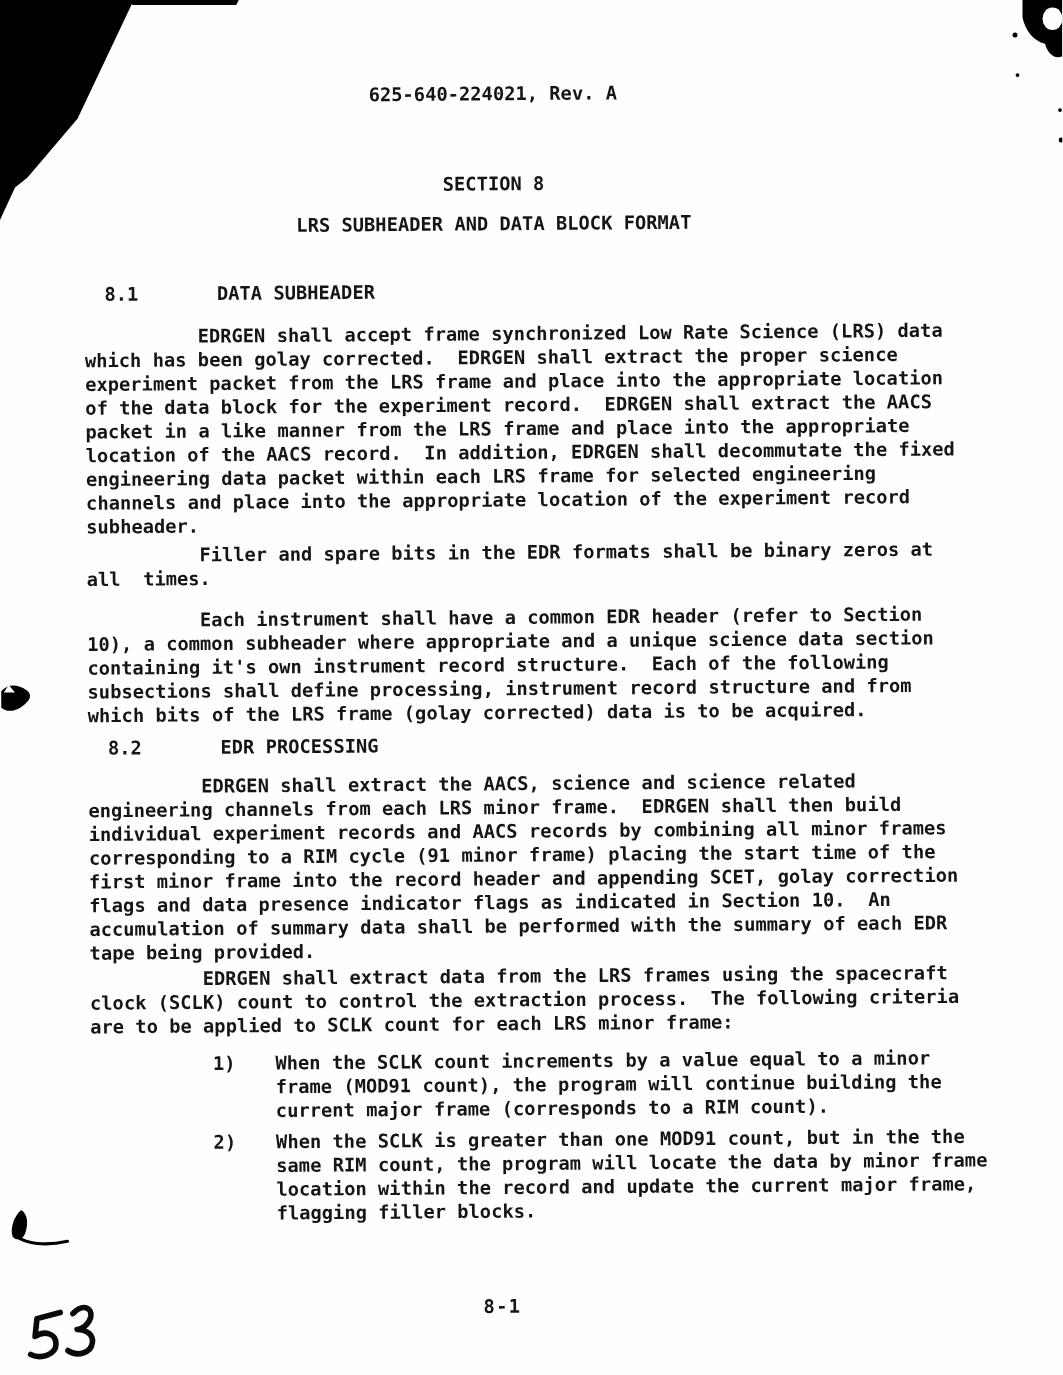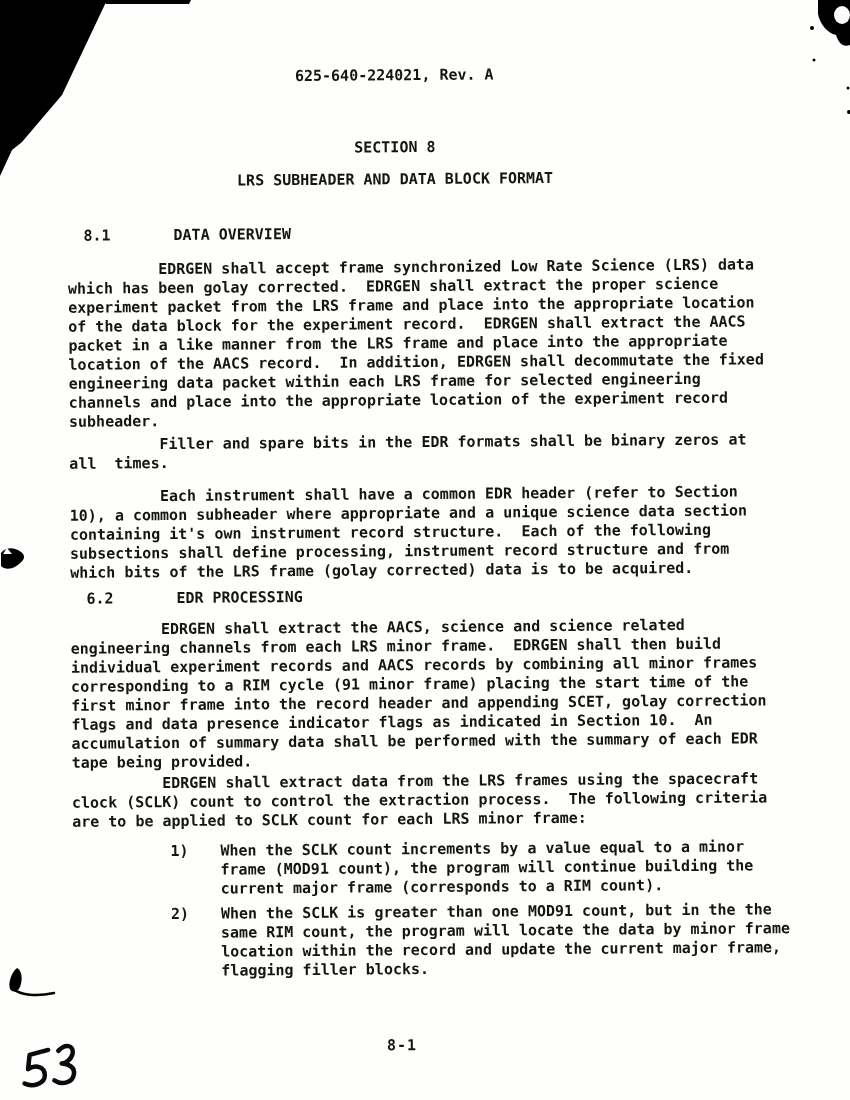--- a/index.html
+++ b/index.html
@@ -38,21 +38,21 @@
 <div class="page">
 
   <div class="block centered" style="top:66px">625-640-224021, Rev. A</div>
 
   <div class="block centered" style="top:138px">SECTION 8</div>
 
   <div class="block centered" style="top:170px">LRS SUBHEADER AND DATA BLOCK FORMAT</div>
 
   <div class="block flow heading" style="top:224px">
     <span class="h-num">8.1</span>
-    <span class="h-title">DATA OVERVIEW</span>
+    <span class="h-title">DATA SUBHEADER</span>
   </div>
 
   <div class="block flow para" style="top:258px">          EDRGEN shall accept frame synchronized Low Rate Science (LRS) data
 which has been golay corrected.  EDRGEN shall extract the proper science
 experiment packet from the LRS frame and place into the appropriate location
 of the data block for the experiment record.  EDRGEN shall extract the AACS
 packet in a like manner from the LRS frame and place into the appropriate
 location of the AACS record.  In addition, EDRGEN shall decommutate the fixed
 engineering data packet within each LRS frame for selected engineering
 channels and place into the appropriate location of the experiment record
@@ -61,21 +61,21 @@
   <div class="block flow para" style="top:433px">          Filler and spare bits in the EDR formats shall be binary zeros at
 all  times.</div>
 
   <div class="block flow para" style="top:485px">          Each instrument shall have a common EDR header (refer to Section
 10), a common subheader where appropriate and a unique science data section
 containing it's own instrument record structure.  Each of the following
 subsections shall define processing, instrument record structure and from
 which bits of the LRS frame (golay corrected) data is to be acquired.</div>
 
   <div class="block flow heading" style="top:587px">
-    <span class="h-num">6.2</span>
+    <span class="h-num">8.2</span>
     <span class="h-title">EDR PROCESSING</span>
   </div>
 
   <div class="block flow para" style="top:618px">          EDRGEN shall extract the AACS, science and science related
 engineering channels from each LRS minor frame.  EDRGEN shall then build
 individual experiment records and AACS records by combining all minor frames
 corresponding to a RIM cycle (91 minor frame) placing the start time of the
 first minor frame into the record header and appending SCET, golay correction
 flags and data presence indicator flags as indicated in Section 10.  An
 accumulation of summary data shall be performed with the summary of each EDR

